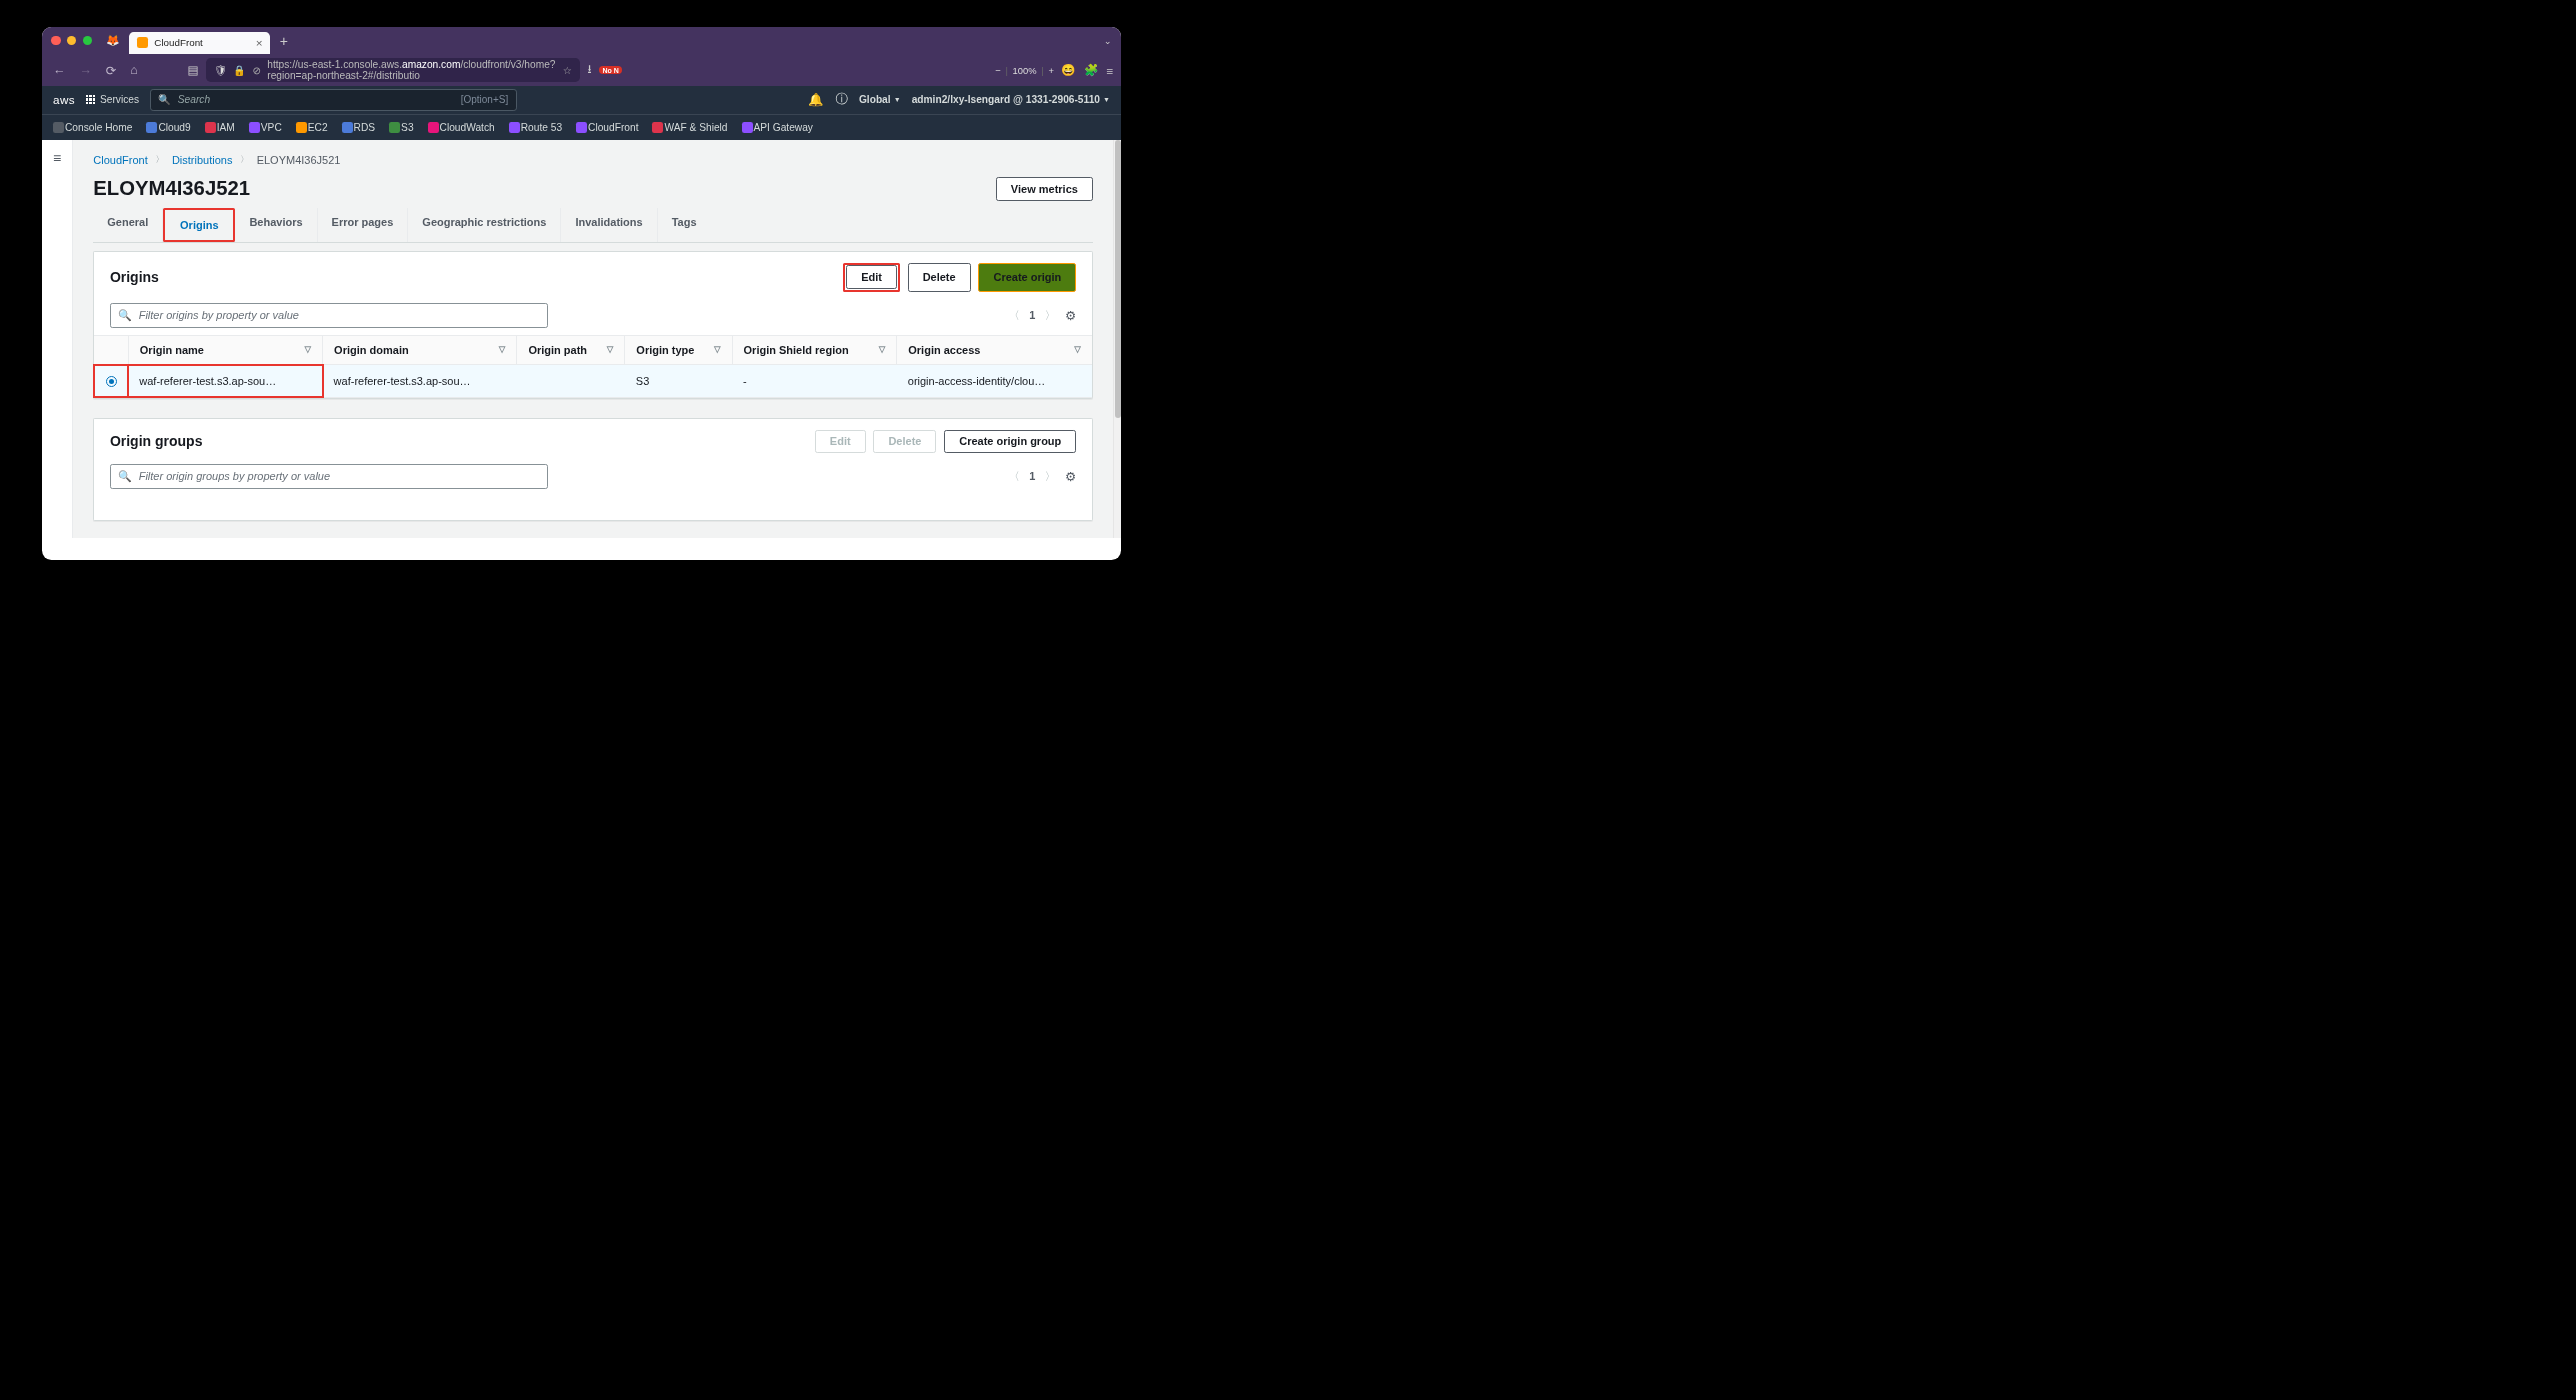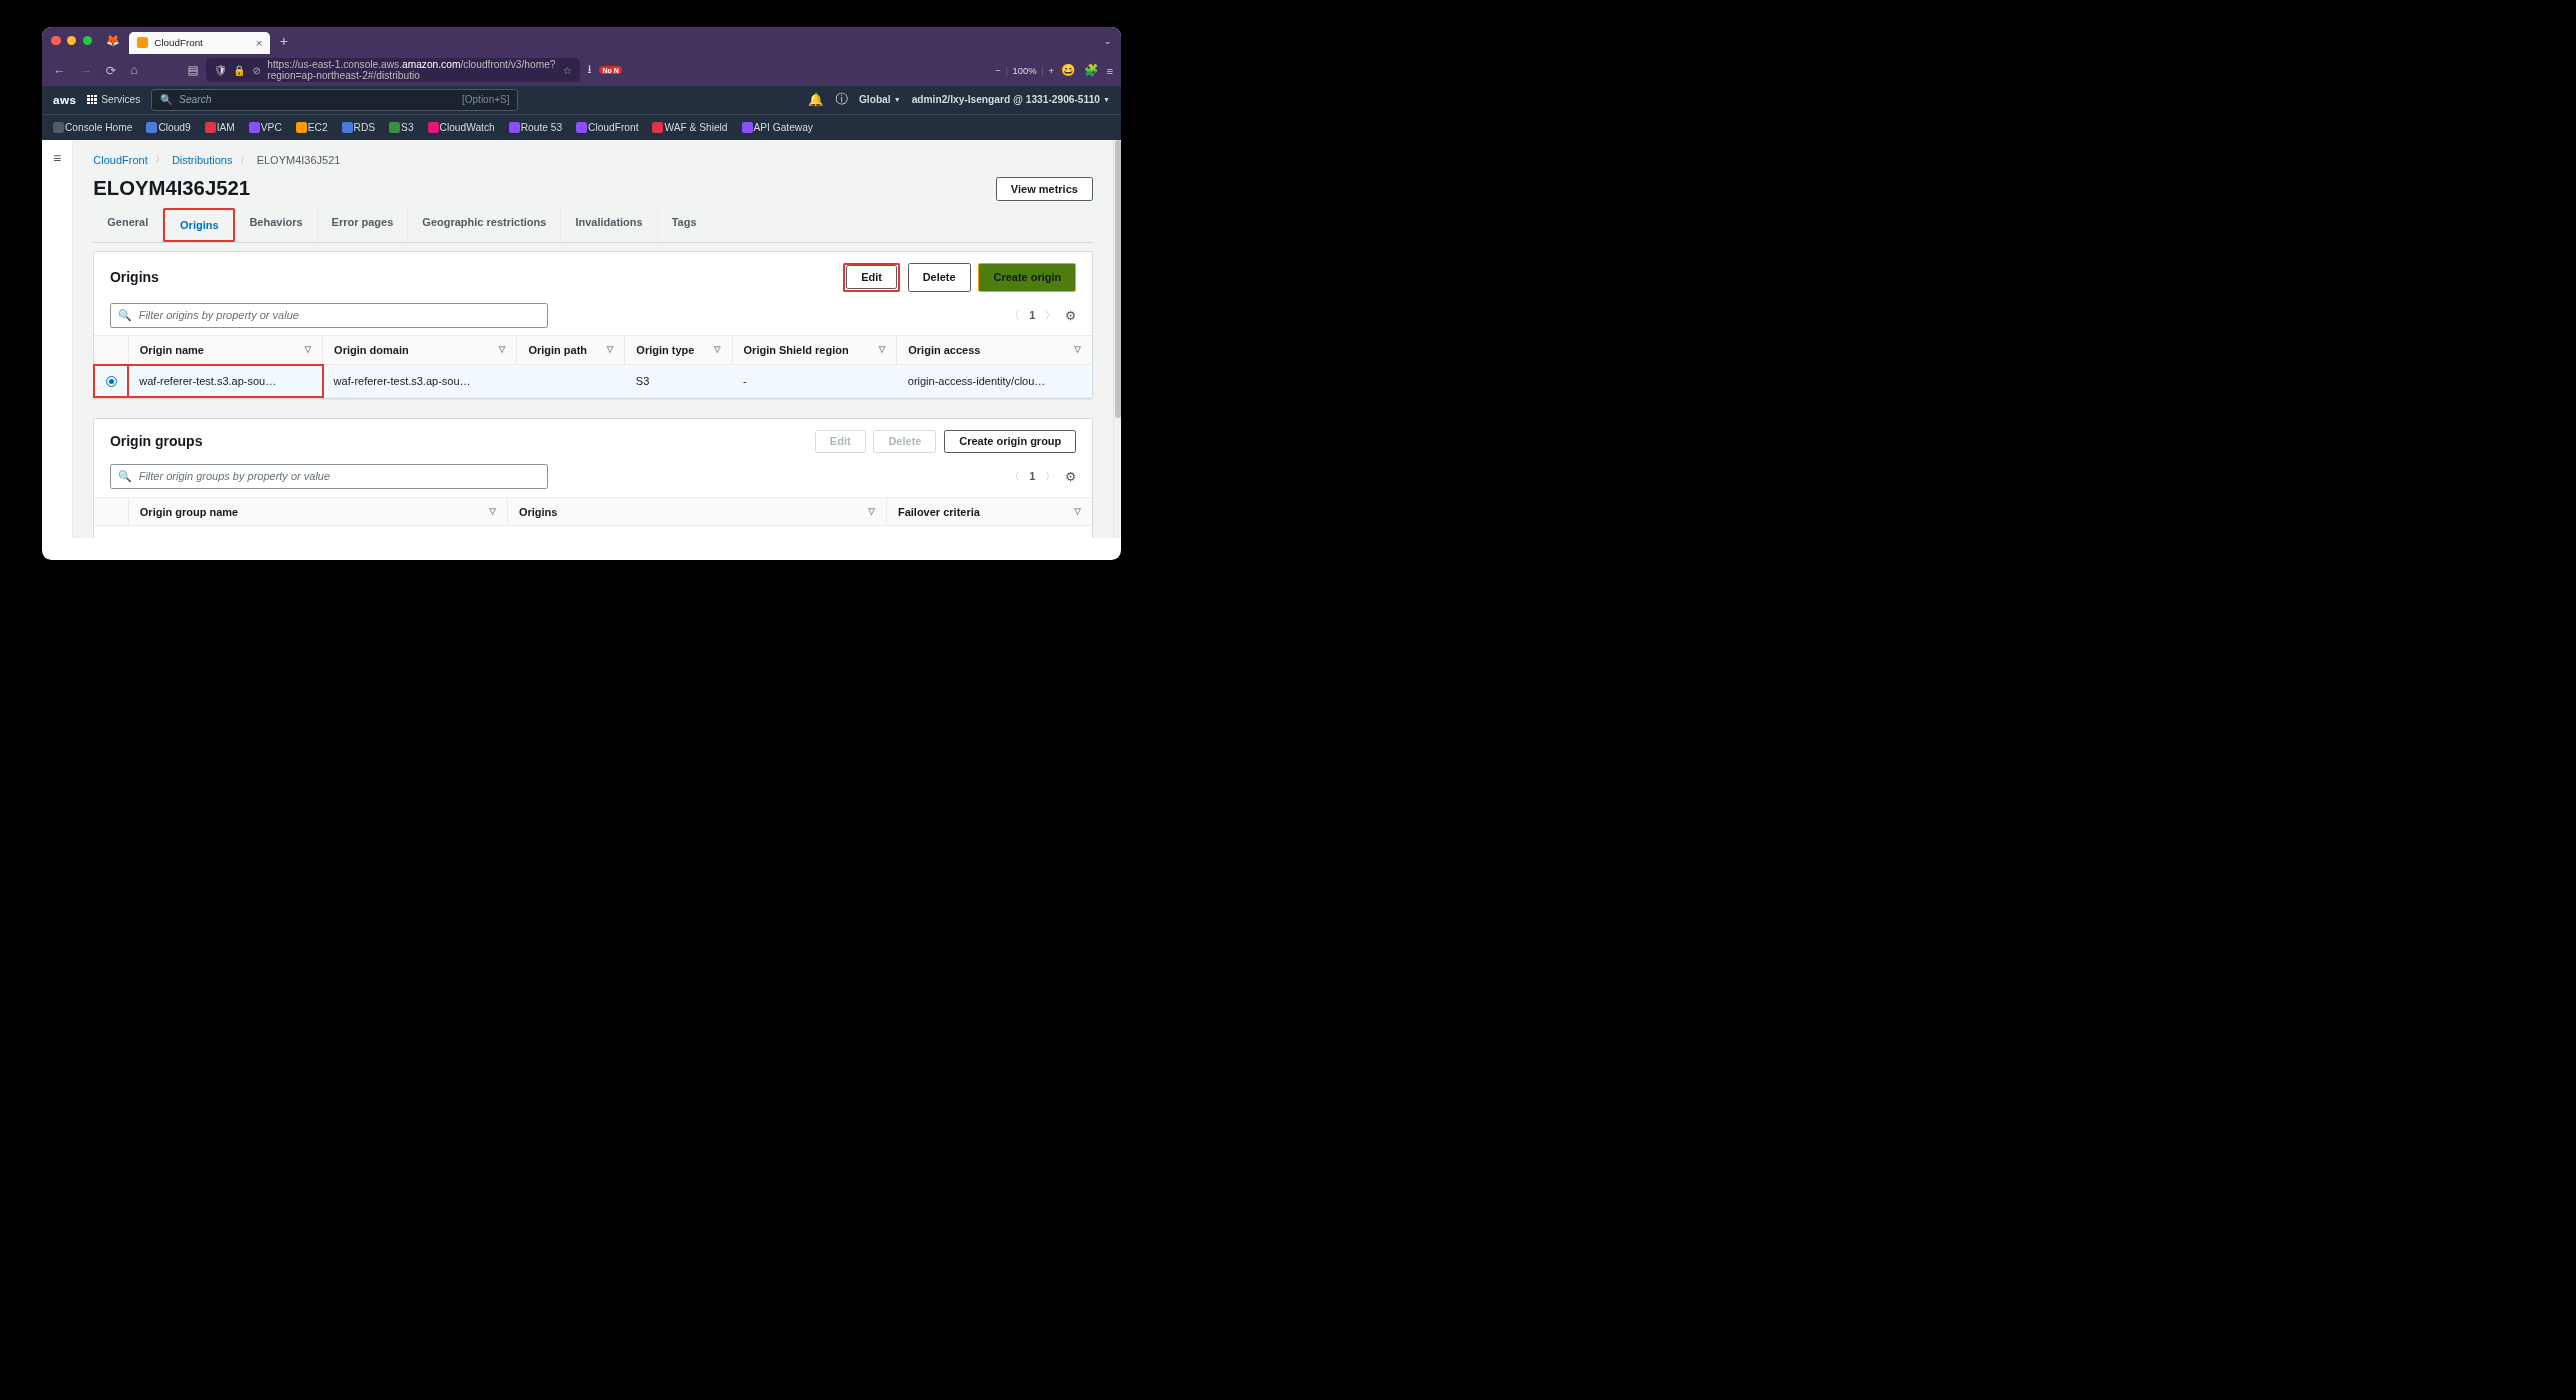--- a/index.html
+++ b/index.html
@@ -25,21 +25,21 @@
   .url-field .domain-dark { color: #bbb; }
   .url-field strong { color: #fff; font-weight: 500; }
   .url-star { margin-left: auto; color: #aaa; }
   .tb-icon { color: #ccc; font-size: 11.7px; cursor:pointer; }
   .badge-red { background:#d93025; color:#fff; border-radius:6.3px; padding:0.8px 3.1px; font-size:7px; font-weight:bold; }
   .zoom-group { display:flex; align-items:center; gap:4.7px; color:#ddd; font-size:9.4px; }
   .zoom-group .sep { color:#666; }
   .emoji { font-size:11.7px; }
   
   .aws-top { height: 28px; background: #232f3e; display: flex; align-items: center; padding: 0 11px; gap: 11px; color: #d5dbdb; font-size: 10.2px; }
-  .aws-logo { font-family: "Amazon Ember", Arial; font-weight: 700; color: #fff; font-size: 11.7px; letter-spacing: 0.4px; }
+  .aws-logo { font-family: "Amazon Ember", Arial; font-weight: 400; color: #fff; font-size: 11.7px; letter-spacing: 0.4px; }
   .aws-services { display:flex; align-items:center; gap:4.7px; cursor:pointer; }
   .grid9 { display:inline-grid; grid-template-columns: repeat(3,2.3px); grid-template-rows: repeat(3,2.3px); gap:1.2px; }
   .grid9 i { background:#fff; width:2.3px; height:2.3px; }
   .aws-search { background:#1a232e; border:0.8px solid #4b5864; border-radius:3.1px; height:22px; display:flex; align-items:center; padding:0 7.8px; flex:0 0 367px; color:#95a5a6; gap:6.3px; }
   .aws-search .hint { margin-left:auto; color:#7d8998; font-size:10px; }
   .aws-top .spacer { flex:1; }
   .aws-top .region, .aws-top .account { cursor:pointer; display:flex; align-items:center; gap:3.1px;font-weight:bold; }
   .caret-dn { font-size:7px; }
   .aws-icon { font-size:12.5px; color:#d5dbdb; cursor:pointer; }
   
@@ -334,30 +334,20 @@
             <span class="mag">🔍</span>
             <span>Filter origin groups by property or value</span>
           </div>
           <div class="pager">
             <span class="pg-arrow">〈</span>
             <span class="num">1</span>
             <span class="pg-arrow">〉</span>
             <span class="gear">⚙</span>
           </div>
         </div>
-        <table class="aws">
-          <thead>
-              <tr>
-            <th style="width:34px;"></th>
-            <th style="width:38%;"><span>Origin group name</span><span class="sort">▽</span></th>
-            <th style="width:38%;"><span>Origins</span><span class="sort">▽</span></th>
-            <th><span>Failover criteria</span><span class="sort">▽</span></th>
-          </tr>
-            </thead>
-        </table>
         <div class="empty">
           
           
         </div>
       </div>
     </div>
     <div class="scrollbar-fake"></div>
   </div>
 
 </div>

